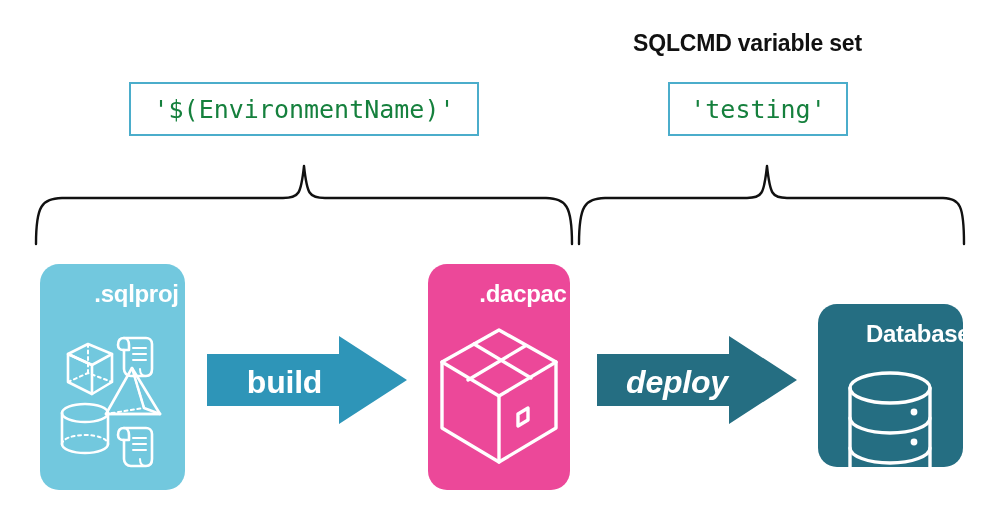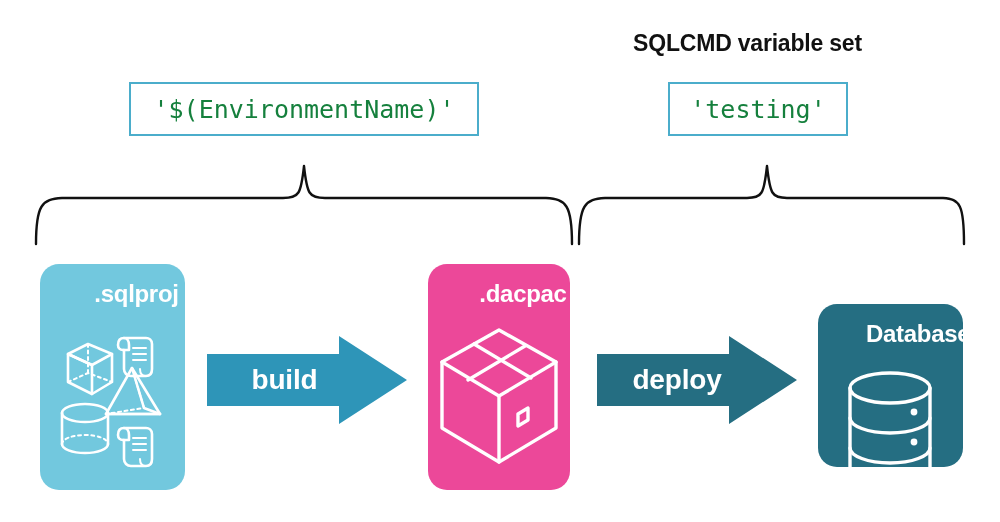--- a/index.html
+++ b/index.html
@@ -98,30 +98,30 @@
   #card-database { left: 818px; top: 264px; width: 145px; height: 163px; background: #256E82; margin-top: 40px; }
 
   
   .arrow {
     position: absolute;
   }
   .arrow-label {
     position: absolute;
     font-family: "Liberation Sans", sans-serif;
     font-weight: bold;
-    font-size: 28px;
+    font-size: 32px;
     color: #ffffff;
     letter-spacing: -0.2px;
     white-space: nowrap;
     text-align: center;
   }
   #arrow-build    { left: 207px; top: 334px; width: 200px; height: 92px; }
   #arrow-deploy   { left: 597px; top: 334px; width: 200px; height: 92px; }
   #label-build    { left: 207px; top: 364px; width: 155px; }
-  #label-deploy   { left: 597px; top: 364px; width: 160px; }
+  #label-deploy   { left: 597px; top: 364px; width: 160px; font-style: italic; }
 </style>
 </head>
 <body>
 
 <div class="stage">
 
 
   <div class="heading" id="heading-right">SQLCMD variable set</div>
 
   <div class="codebox" id="codebox-left">'$(EnvironmentName)'</div>

